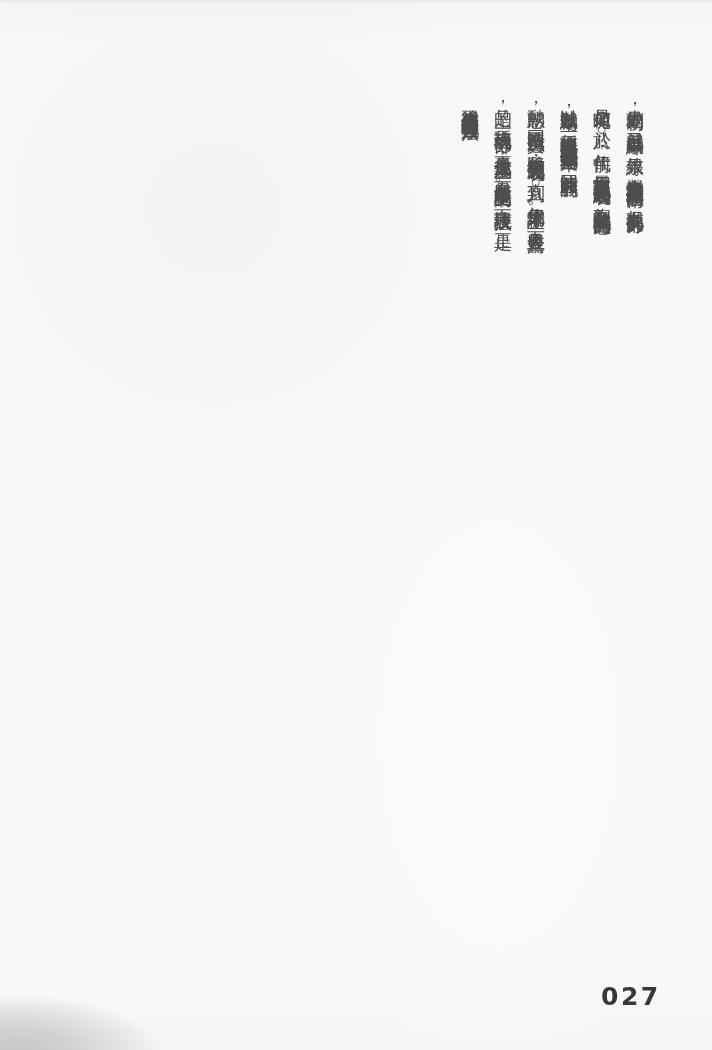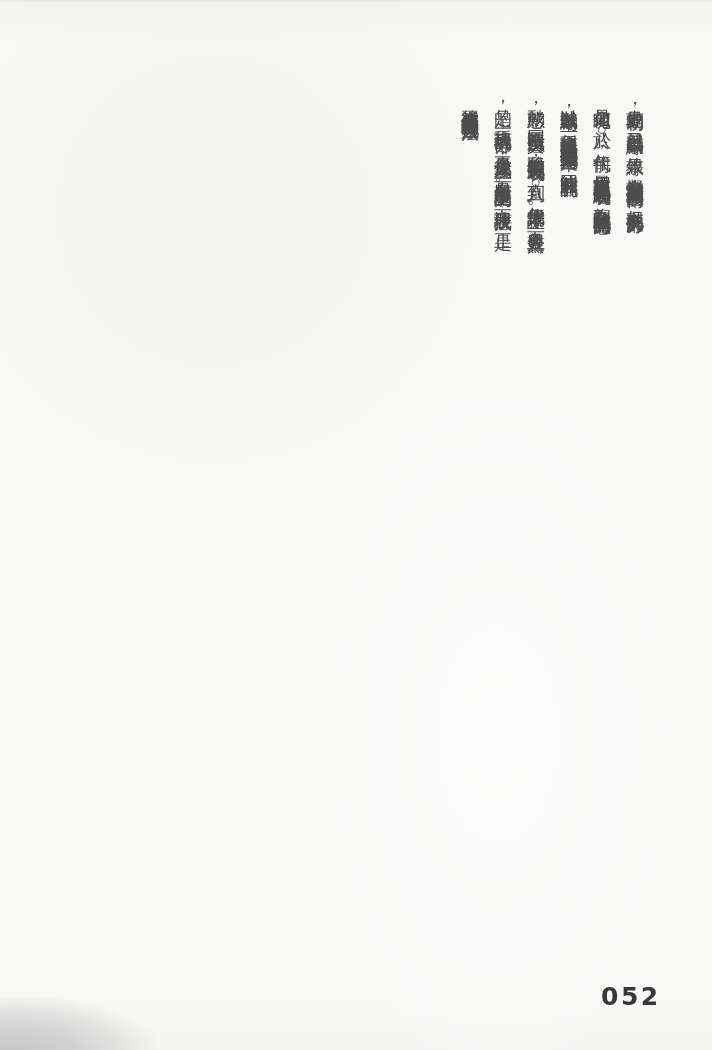--- a/index.html
+++ b/index.html
@@ -83,17 +83,17 @@
 
   <div class="vertical-text-block">
     <div class="text-column">畫史的初期，就已發展出動線、效果線、擬音等增加漫畫視覺動作感的技術，但在乳房的部分又</div>
     <div class="text-column">是如何呢？於八○年代前，最常用來表現巨乳搖晃感的動線表現，為配合記號式乳房的搖晃感而</div>
     <div class="text-column">以波狀動線為主，但這種表現手法很難連巨乳豐滿的感覺也生動地傳達出來。能同時兼顧巨乳的</div>
     <div class="text-column">動態感，同時不損及質感，將動作完美視覺化的表現，直到八○年代末期才誕生。而且令人驚異</div>
     <div class="text-column">的是，這種表現的一部分，竟不是從成人漫畫，而是在一般漫畫中誕生的。而該表現技法，正是</div>
     <div class="text-column">後來成為整個行業標準的「乳首殘像」法。</div>
   </div>
 
-  <div class="page-number">052</div>
+  <div class="page-number">027</div>
 
   <div class="page-curl-shadow"></div>
 
 </div>
 
 </body></html>

